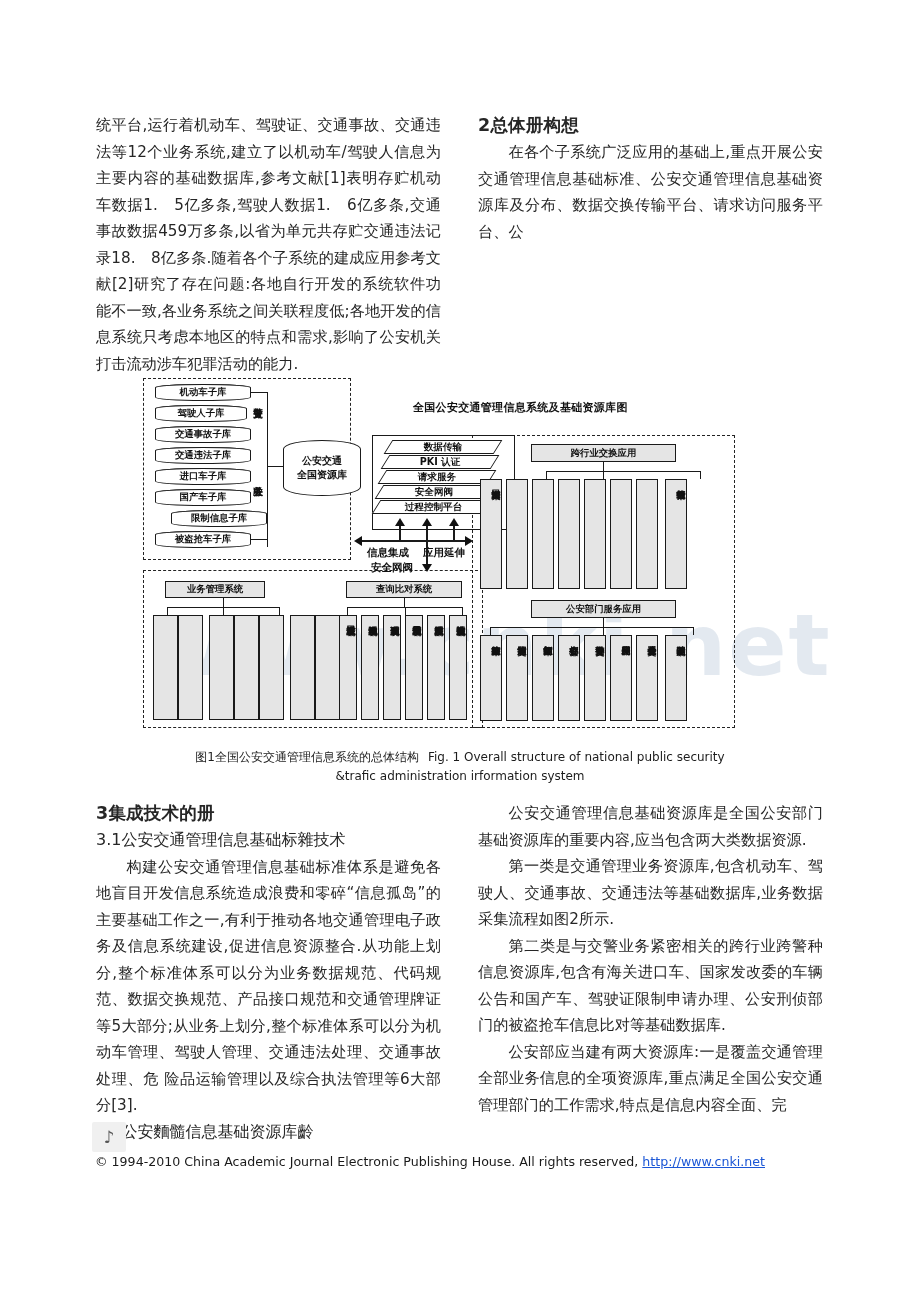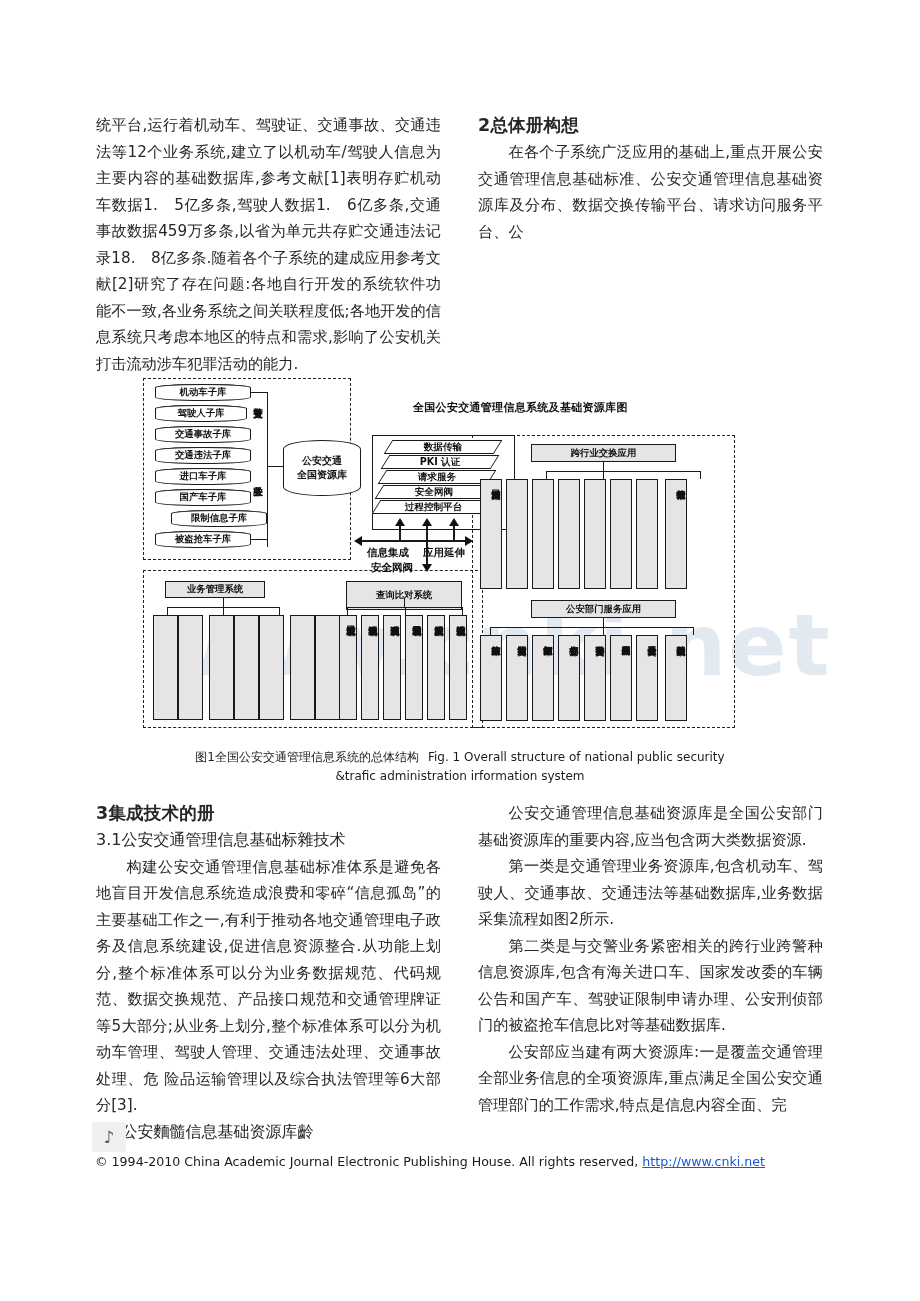--- a/index.html
+++ b/index.html
@@ -361,21 +361,21 @@
     <div class="ln v" style="left:136px; top:229px; height:8px;"></div>
 
     <div class="box blank vert" style="left:10px;  top:237px; width:25px; height:105px;"></div>
     <div class="box blank vert" style="left:35px;  top:237px; width:25px; height:105px;"></div>
     <div class="box blank vert" style="left:66px;  top:237px; width:25px; height:105px;"></div>
     <div class="box blank vert" style="left:91px;  top:237px; width:25px; height:105px;"></div>
     <div class="box blank vert" style="left:116px; top:237px; width:25px; height:105px;"></div>
     <div class="box blank vert" style="left:147px; top:237px; width:25px; height:105px;"></div>
     <div class="box blank vert" style="left:172px; top:237px; width:25px; height:105px;"></div>
 
-    <div class="box" style="left:203px; top:203px; width:116px; height:29px;">查询比对系统</div>
+    <div class="box" style="left:203px; top:203px; width:116px; height:17px;">查询比对系统</div>
     <div class="ln v" style="left:261px; top:220px; height:9px;"></div>
     <div class="ln h" style="left:204px; top:229px; width:116px;"></div>
     <div class="ln v" style="left:204px; top:229px; height:8px;"></div>
     <div class="ln v" style="left:262px; top:229px; height:8px;"></div>
     <div class="ln v" style="left:319px; top:229px; height:8px;"></div>
 
     <div class="box vert" style="left:196px; top:237px; width:18px; height:105px;">进口车核查系统</div>
     <div class="box vert" style="left:218px; top:237px; width:18px; height:105px;">机动车查询系统</div>
     <div class="box vert" style="left:240px; top:237px; width:18px; height:105px;">驾驶人查询系统</div>
     <div class="box vert" style="left:262px; top:237px; width:18px; height:105px;">车辆目录查询系统</div>

